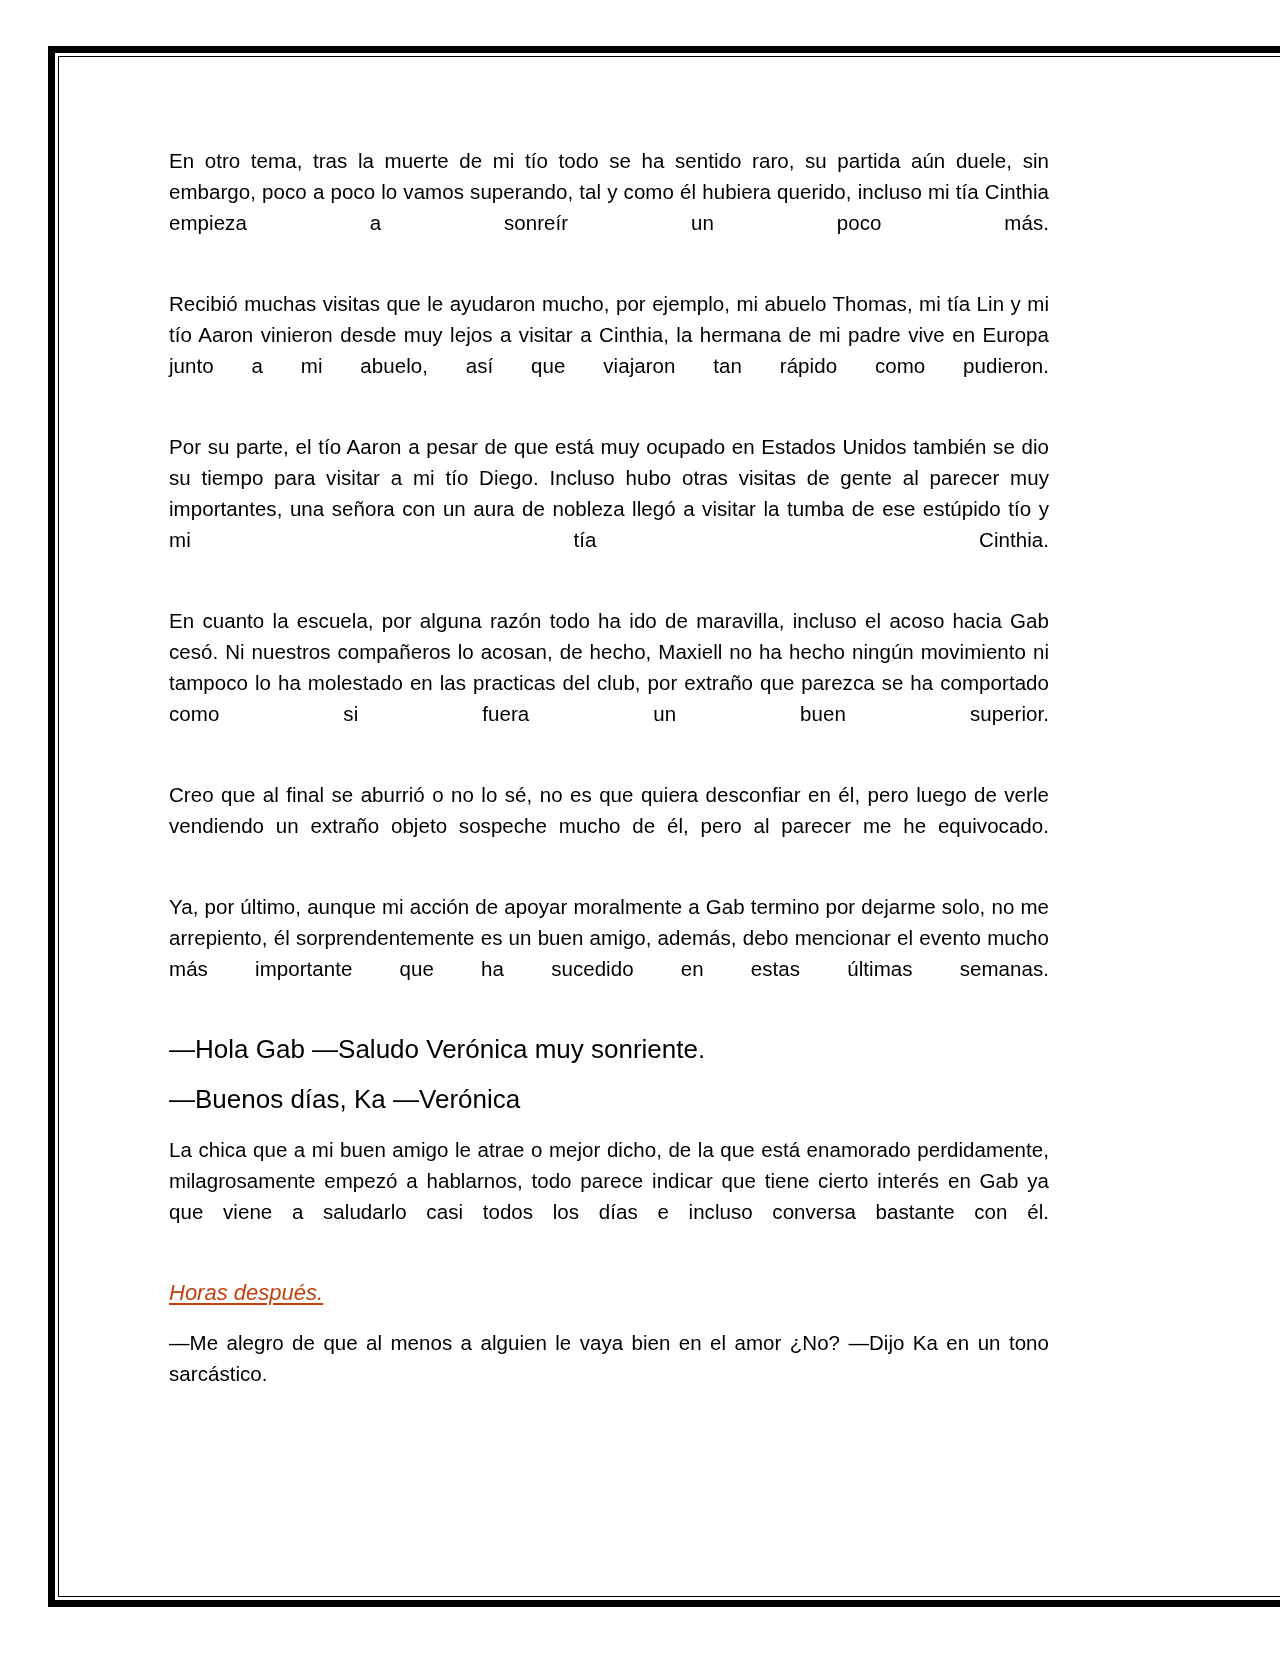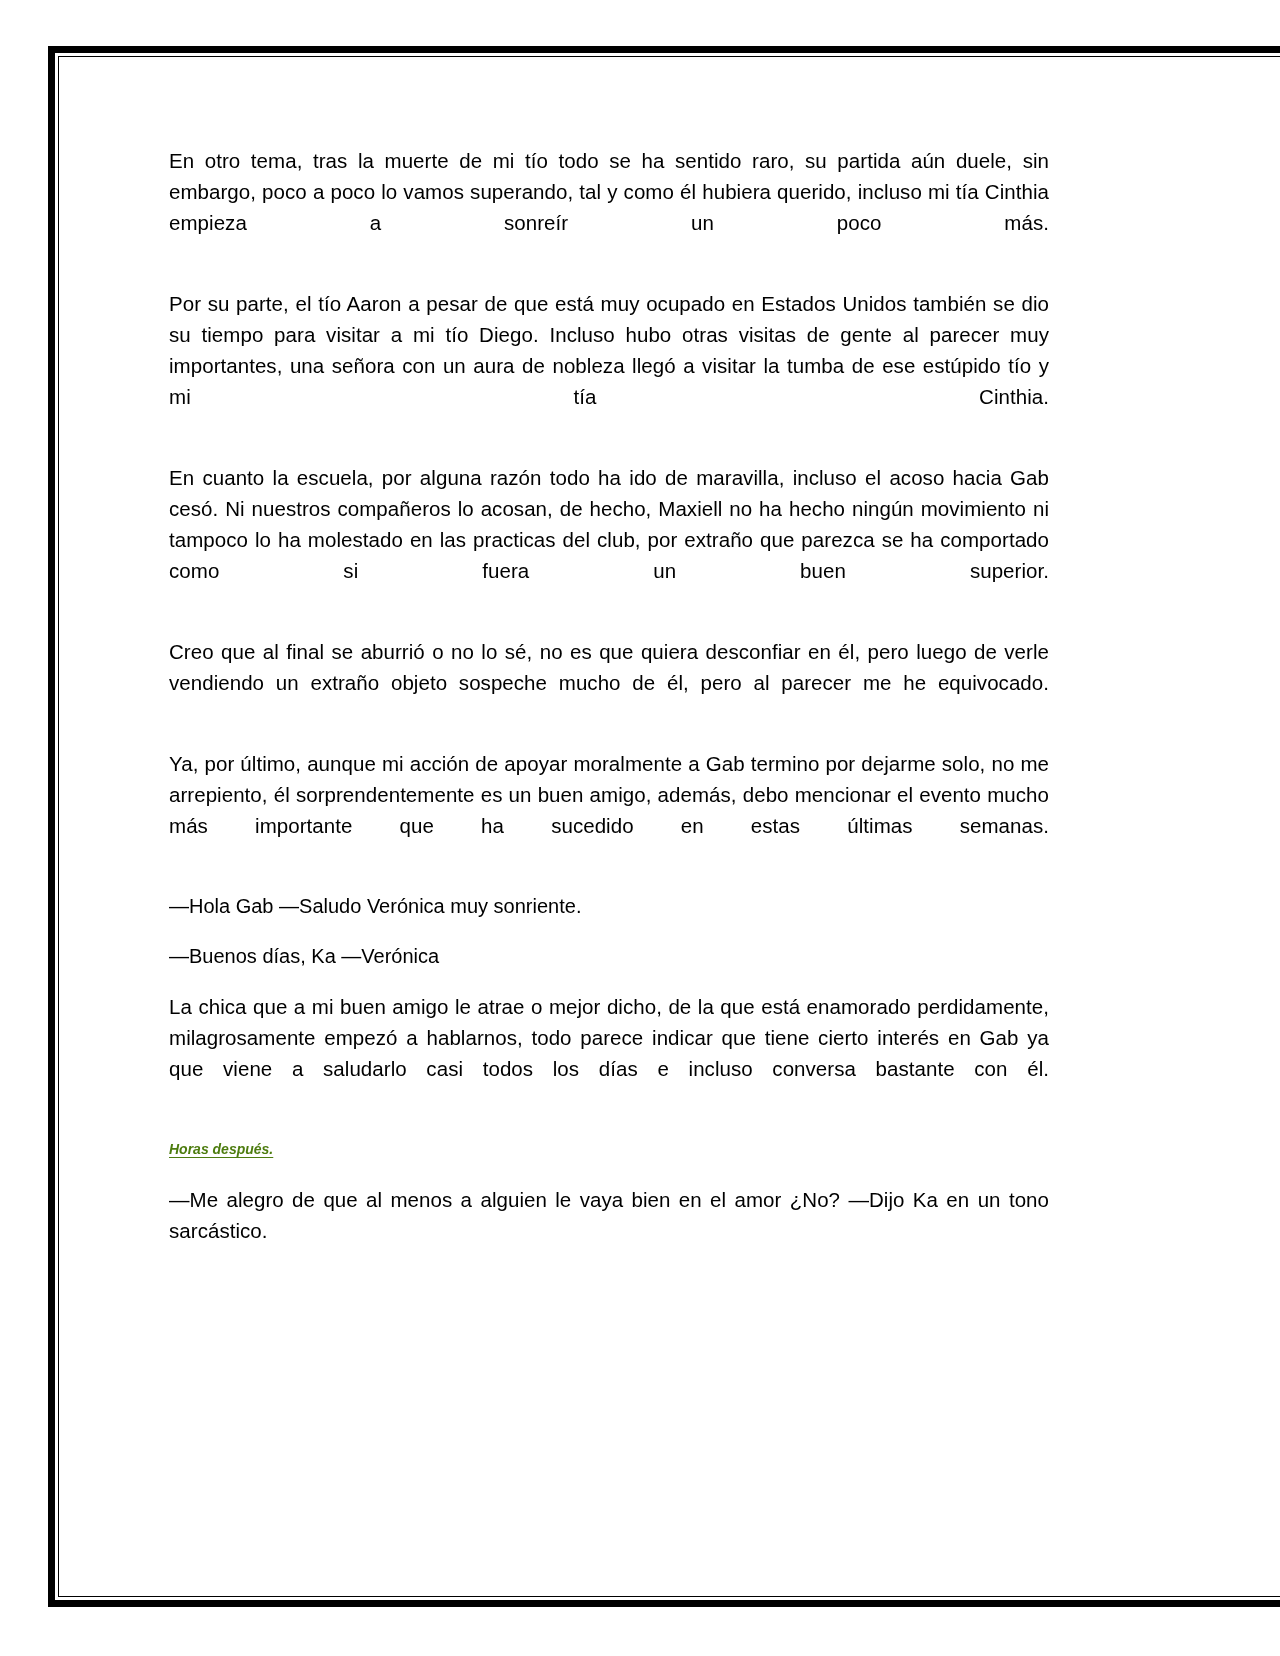--- a/index.html
+++ b/index.html
@@ -51,33 +51,32 @@
     color: #000000;
     text-align: justify;
     text-justify: inter-word;
     letter-spacing: 0.05px;
     word-spacing: 0.2px;
   }
 
   
   p.dialogue {
     margin: 0 0 19px 0;
-    font-size: 20px;
+    font-size: 26px;
     line-height: 31px;
     color: #000000;
     text-align: left;
   }
 
   p.heading-note {
     margin: 0 0 19px 0;
-    font-size: 14px;
+    font-size: 22px;
     line-height: 31px;
-    color: #4d7c0f;
+    color: #c2410c;
     text-align: left;
-    font-weight: bold;
   }
   p.heading-note span {
     font-style: italic;
     text-decoration: underline;
     text-underline-offset: 3px;
   }
 
   
   .j { text-align: justify; }
   .j::after {
@@ -89,20 +88,21 @@
 </head>
 <body>
 
 <div class="page-frame">
   <div class="page-frame-inner">
 
     <div class="content">
 
       <p class="para j">En otro tema, tras la muerte de mi tío todo se ha sentido raro, su partida aún duele, sin embargo, poco a poco lo vamos superando, tal y como él hubiera querido, incluso mi tía Cinthia empieza a sonreír un poco más.</p>
 
+      <p class="para j">Recibió muchas visitas que le ayudaron mucho, por ejemplo, mi abuelo Thomas, mi tía Lin y mi tío Aaron vinieron desde muy lejos a visitar a Cinthia, la hermana de mi padre vive en Europa junto a mi abuelo, así que viajaron tan rápido como pudieron.</p>
 
       <p class="para j">Por su parte, el tío Aaron a pesar de que está muy ocupado en Estados Unidos también se dio su tiempo para visitar a mi tío Diego. Incluso hubo otras visitas de gente al parecer muy importantes, una señora con un aura de nobleza llegó a visitar la tumba de ese estúpido tío y mi tía Cinthia.</p>
 
       <p class="para j">En cuanto la escuela, por alguna razón todo ha ido de maravilla, incluso el acoso hacia Gab cesó. Ni nuestros compañeros lo acosan, de hecho, Maxiell no ha hecho ningún movimiento ni tampoco lo ha molestado en las practicas del club, por extraño que parezca se ha comportado como si fuera un buen superior.</p>
 
       <p class="para j">Creo que al final se aburrió o no lo sé, no es que quiera desconfiar en él, pero luego de verle vendiendo un extraño objeto sospeche mucho de él, pero al parecer me he equivocado.</p>
 
       <p class="para j">Ya, por último, aunque mi acción de apoyar moralmente a Gab termino por dejarme solo, no me arrepiento, él sorprendentemente es un buen amigo, además, debo mencionar el evento mucho más importante que ha sucedido en estas últimas semanas.</p>
 
       <p class="dialogue">—Hola Gab —Saludo Verónica muy sonriente.</p>

